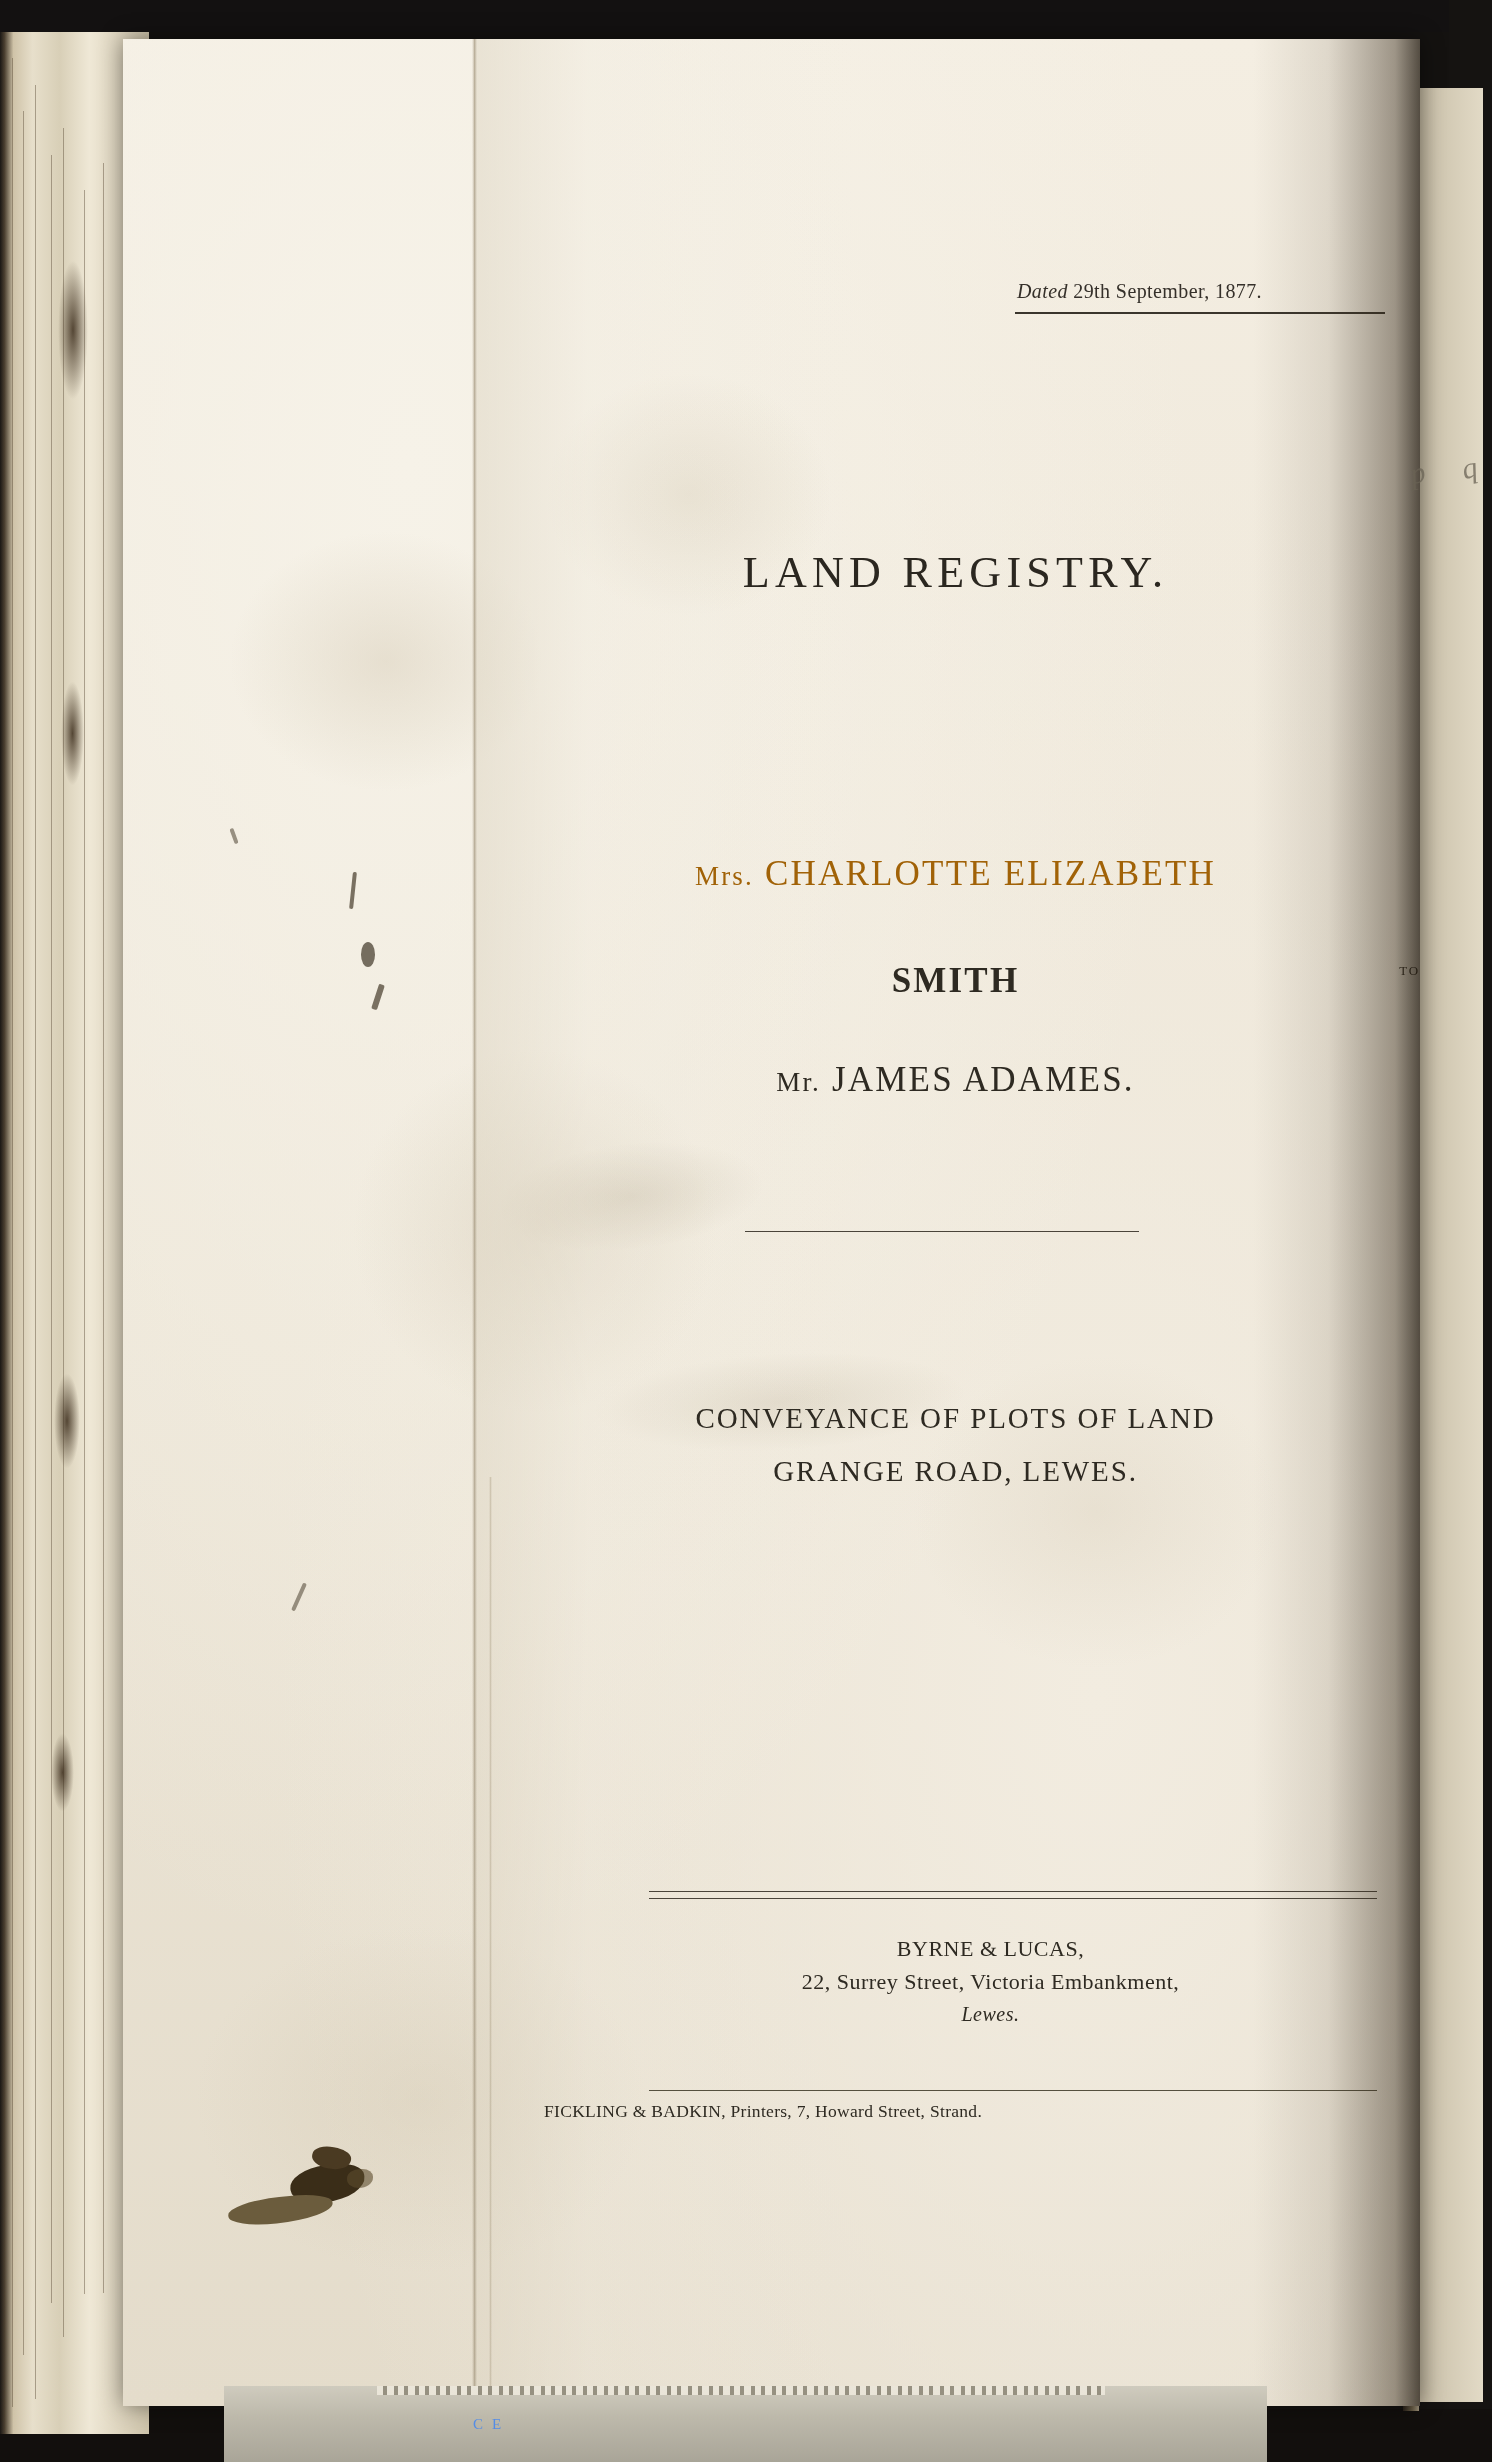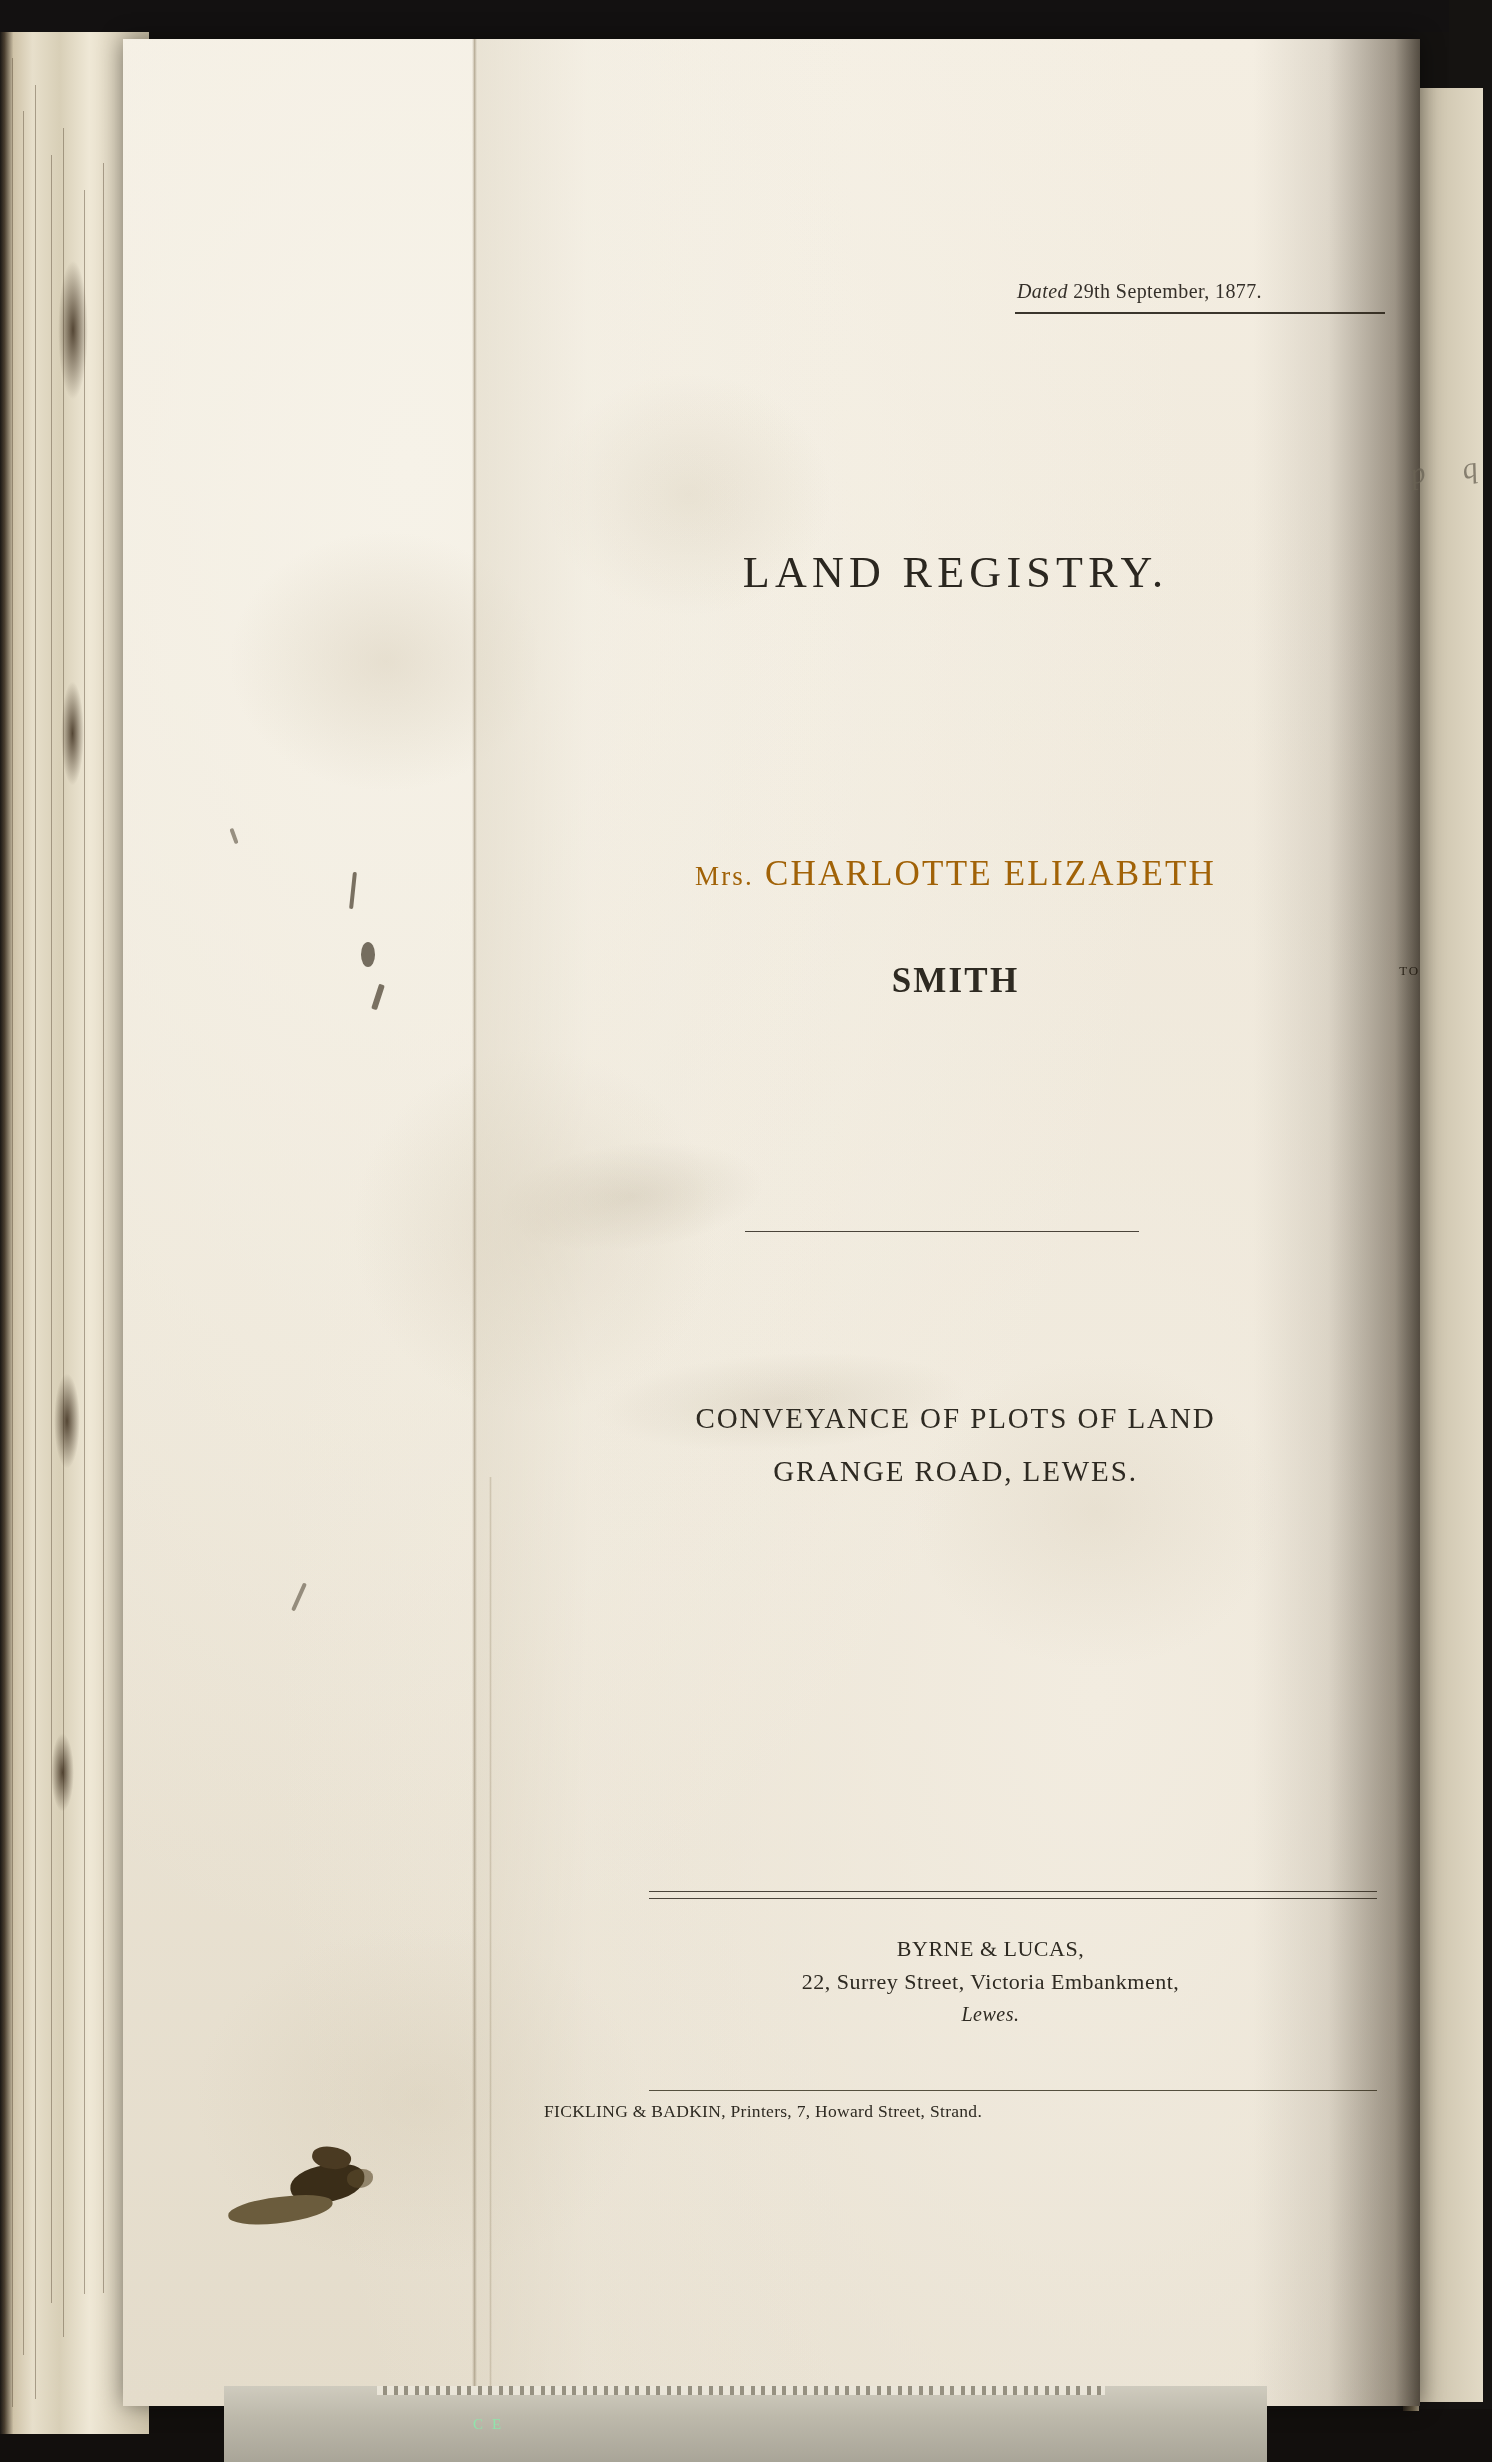--- a/index.html
+++ b/index.html
@@ -309,21 +309,21 @@
     width: 728px; height: 8.8px;
     background:
       repeating-linear-gradient(90deg, #efeade 0px, #efeade 6.1px, #8d8777 6.1px, #8d8777 10.5px);
     opacity: 0.85;
   }
   .insert-text {
     position: absolute;
     left: 473px; top: 2416px;
     width: 438px;
     font-size: 15px;
-    color: #86efac;
+    color: #3b82f6;
     letter-spacing: 2.6px;
     opacity: 0.8;
   }
 </style>
 </head>
 <body>
 
 <div id="scene">
 
   <div class="surround"></div>
@@ -387,20 +387,24 @@
       <div class="title">LAND REGISTRY.</div>
 
       <div class="party-1">
         <span class="sc">Mrs.</span>
         <span>CHARLOTTE ELIZABETH</span>
       </div>
       <div class="party-1-line2">SMITH</div>
 
       <div class="to">TO</div>
 
+      <div class="party-2">
+        <span class="sc">Mr.</span>
+        <span>JAMES ADAMES.</span>
+      </div>
 
       <div class="rule-mid"></div>
 
       <div class="subject-1">CONVEYANCE OF PLOTS OF LAND</div>
       <div class="subject-2">GRANGE ROAD, LEWES.</div>
 
       <div class="rule-foot-a"></div>
       <div class="rule-foot-b"></div>
 
       <div class="imprint">

